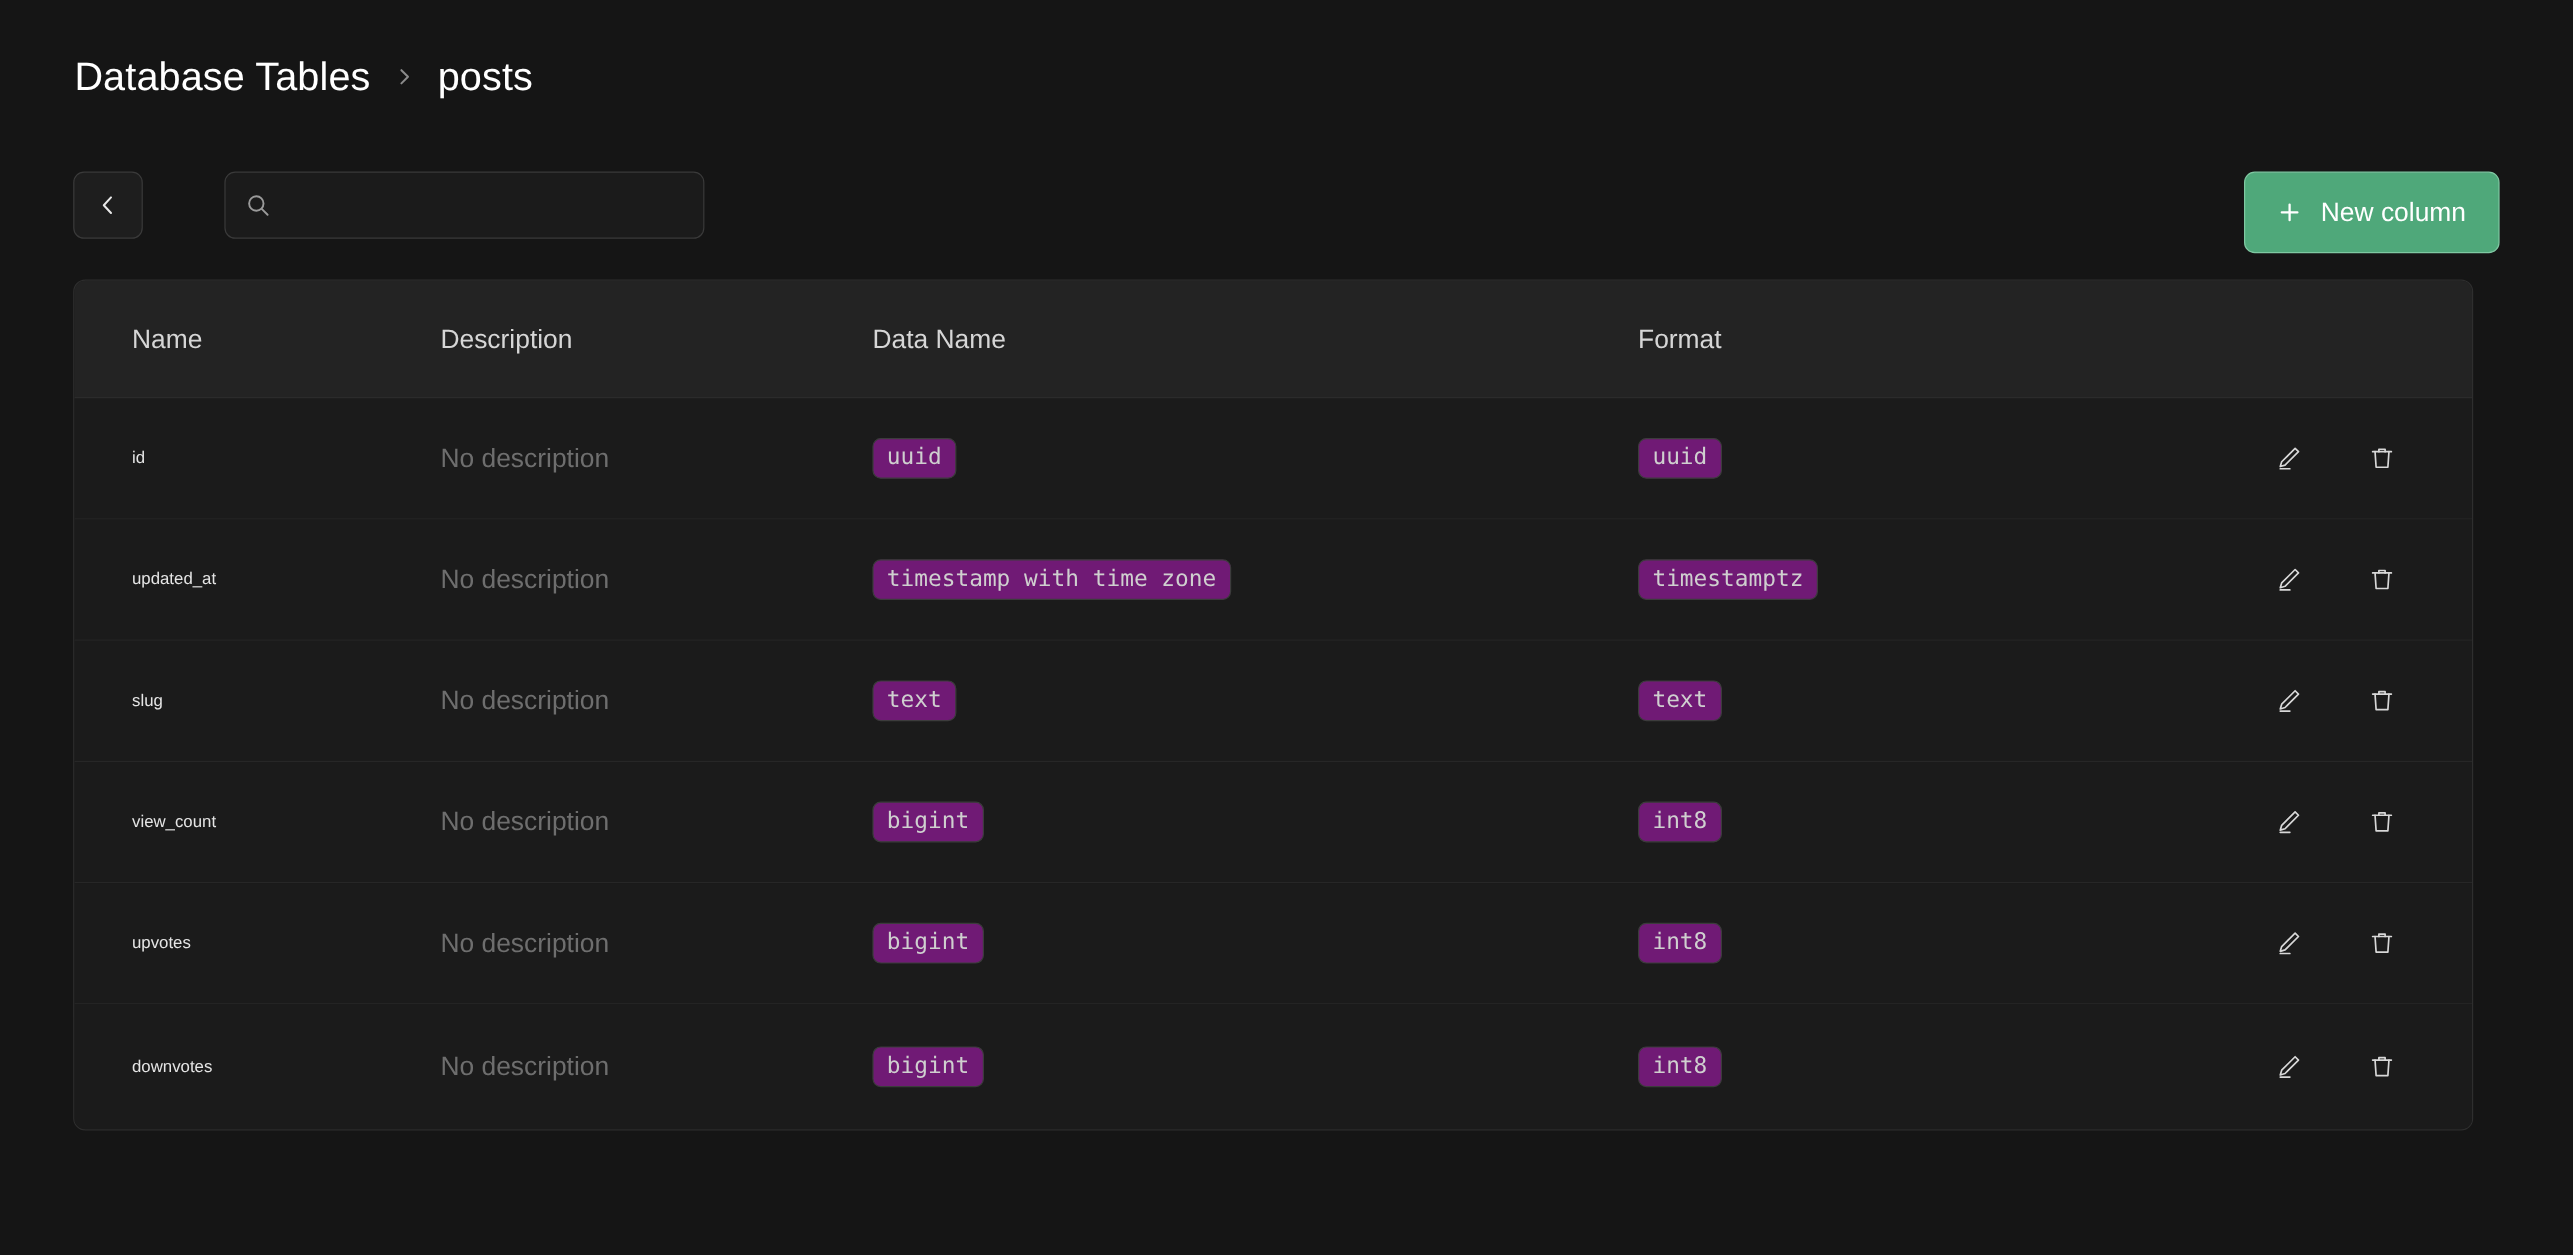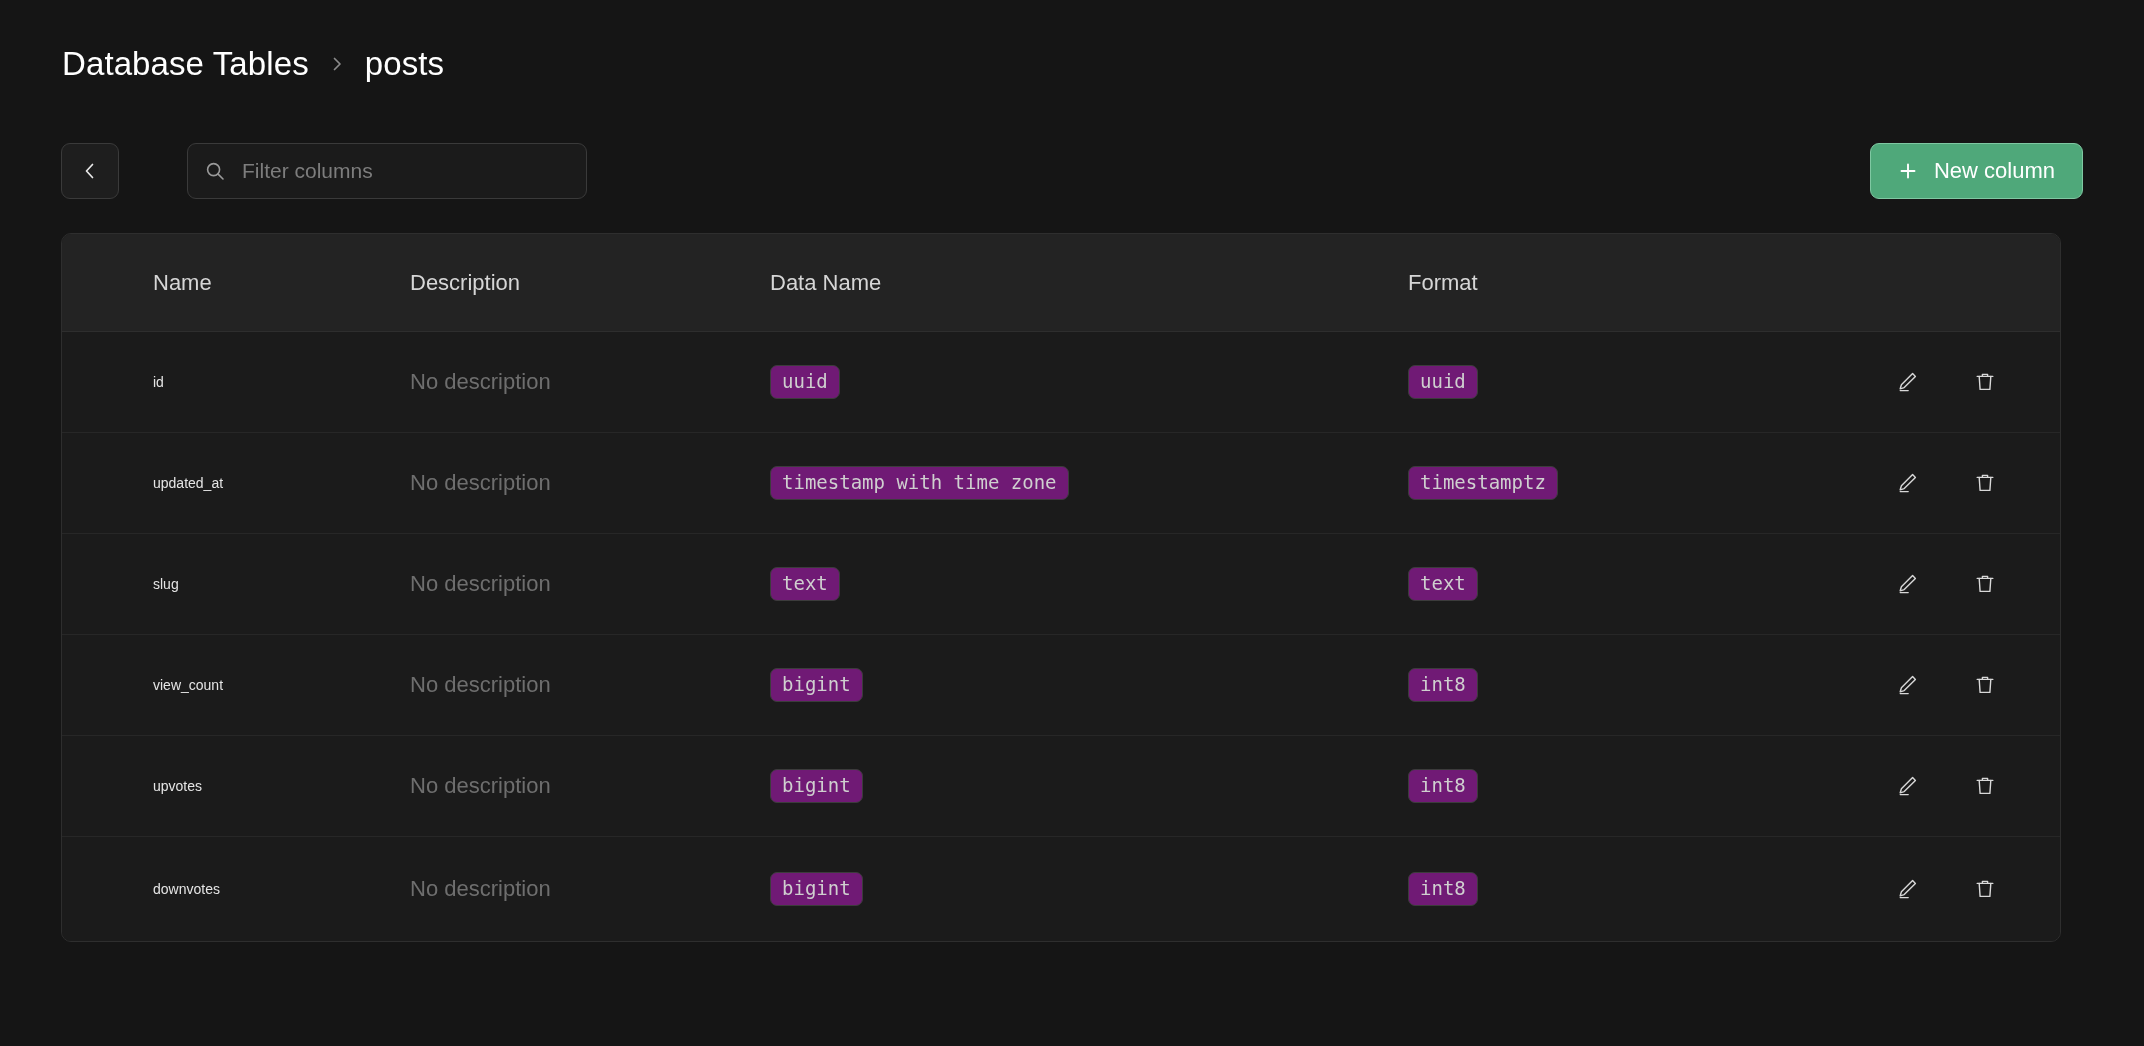--- a/index.html
+++ b/index.html
@@ -113,21 +113,21 @@
     font-family: "Liberation Sans", sans-serif;
     font-size: 21px;
     height: 100%;
   }
   .filter-input::placeholder { color: #7d7d7d; }
 
   .new-col-btn {
     position: absolute;
     right: 0;
     top: 0;
-    height: 56px;
+    height: 68px;
     padding: 0 27px;
     border-radius: 9px;
     background: #4fa87a;
     border: 1px solid #7fc8a2;
     display: flex;
     align-items: center;
     gap: 16px;
     cursor: pointer;
   }
   .new-col-btn .plus {
@@ -174,21 +174,21 @@
 
   .t-row {
     display: flex;
     align-items: center;
     height: 101px;
     background: #1b1b1b;
     border-bottom: 1px solid #272727;
   }
   .t-row:last-child { border-bottom: none; height: 104px; }
 
-  .c-name   { width: 305px; padding-left: 48px; flex: 0 0 auto; margin-left: 43px; }
+  .c-name   { width: 305px; padding-left: 48px; flex: 0 0 auto; }
   .c-desc   { width: 360px; flex: 0 0 auto; }
   .c-type   { width: 638px; flex: 0 0 auto; }
   .c-format { flex: 1 1 auto; }
   .c-acts   { width: 170px; flex: 0 0 auto; display: flex; align-items: center;
               justify-content: flex-start; gap: 44px; }
 
   .cell-name {
     font-size: 14px;
     color: #e5e5e5;
     font-weight: 400;
@@ -251,21 +251,20 @@
       </span>
     </div>
 
     <div class="filter-wrap">
       <span class="s-icon">
         <svg width="22" height="22" viewBox="0 0 22 22" fill="none" stroke="currentColor" stroke-width="1.6" stroke-linecap="round" stroke-linejoin="round">
           <circle cx="9.6" cy="9.6" r="6"></circle>
           <path d="M14.1 14.1 L19 19"></path>
         </svg>
       </span>
-      <input class="filter-input" type="text" placeholder="Filter columns" style="">
     </div>
 
     <div class="new-col-btn">
       <span class="plus">
         <svg width="20" height="20" viewBox="0 0 20 20" fill="none" stroke="currentColor" stroke-width="1.9" stroke-linecap="round">
           <path d="M10 3.5 V16.5 M3.5 10 H16.5"></path>
         </svg>
       </span>
       <span class="new-col-label">New column</span>
     </div>

